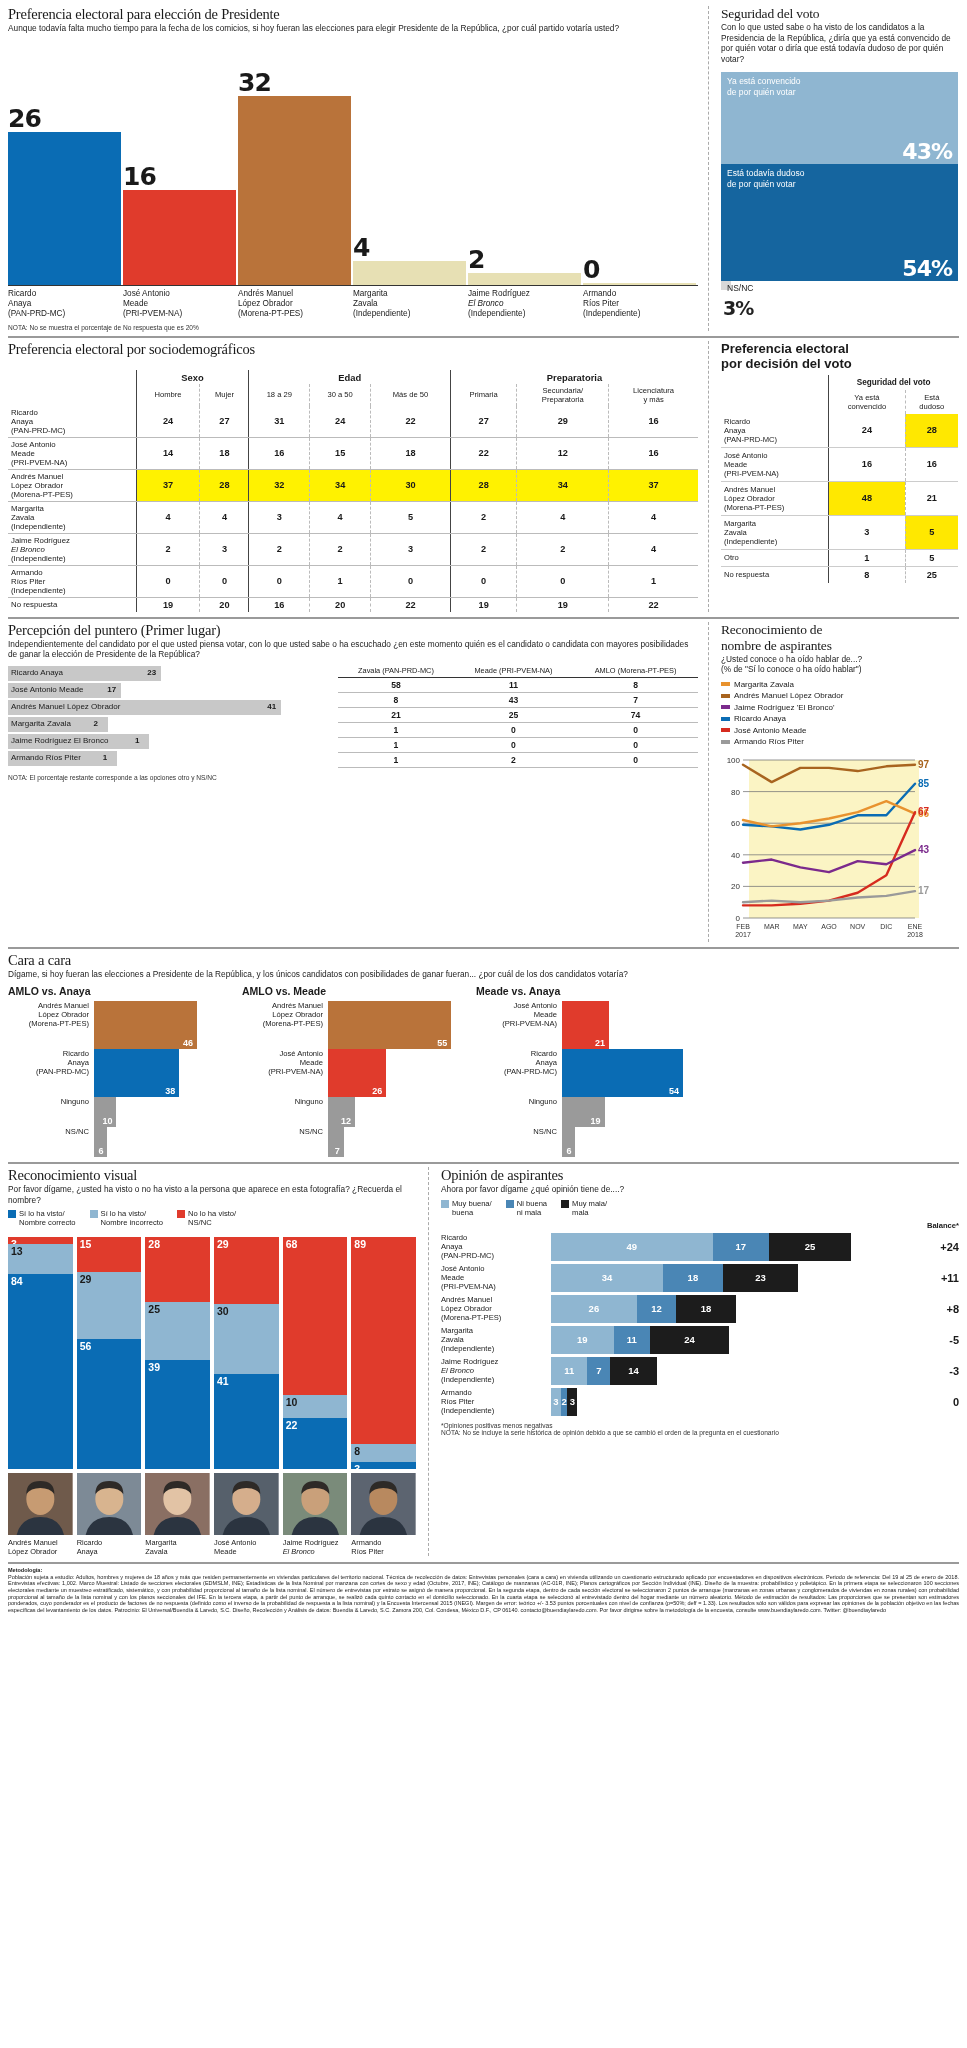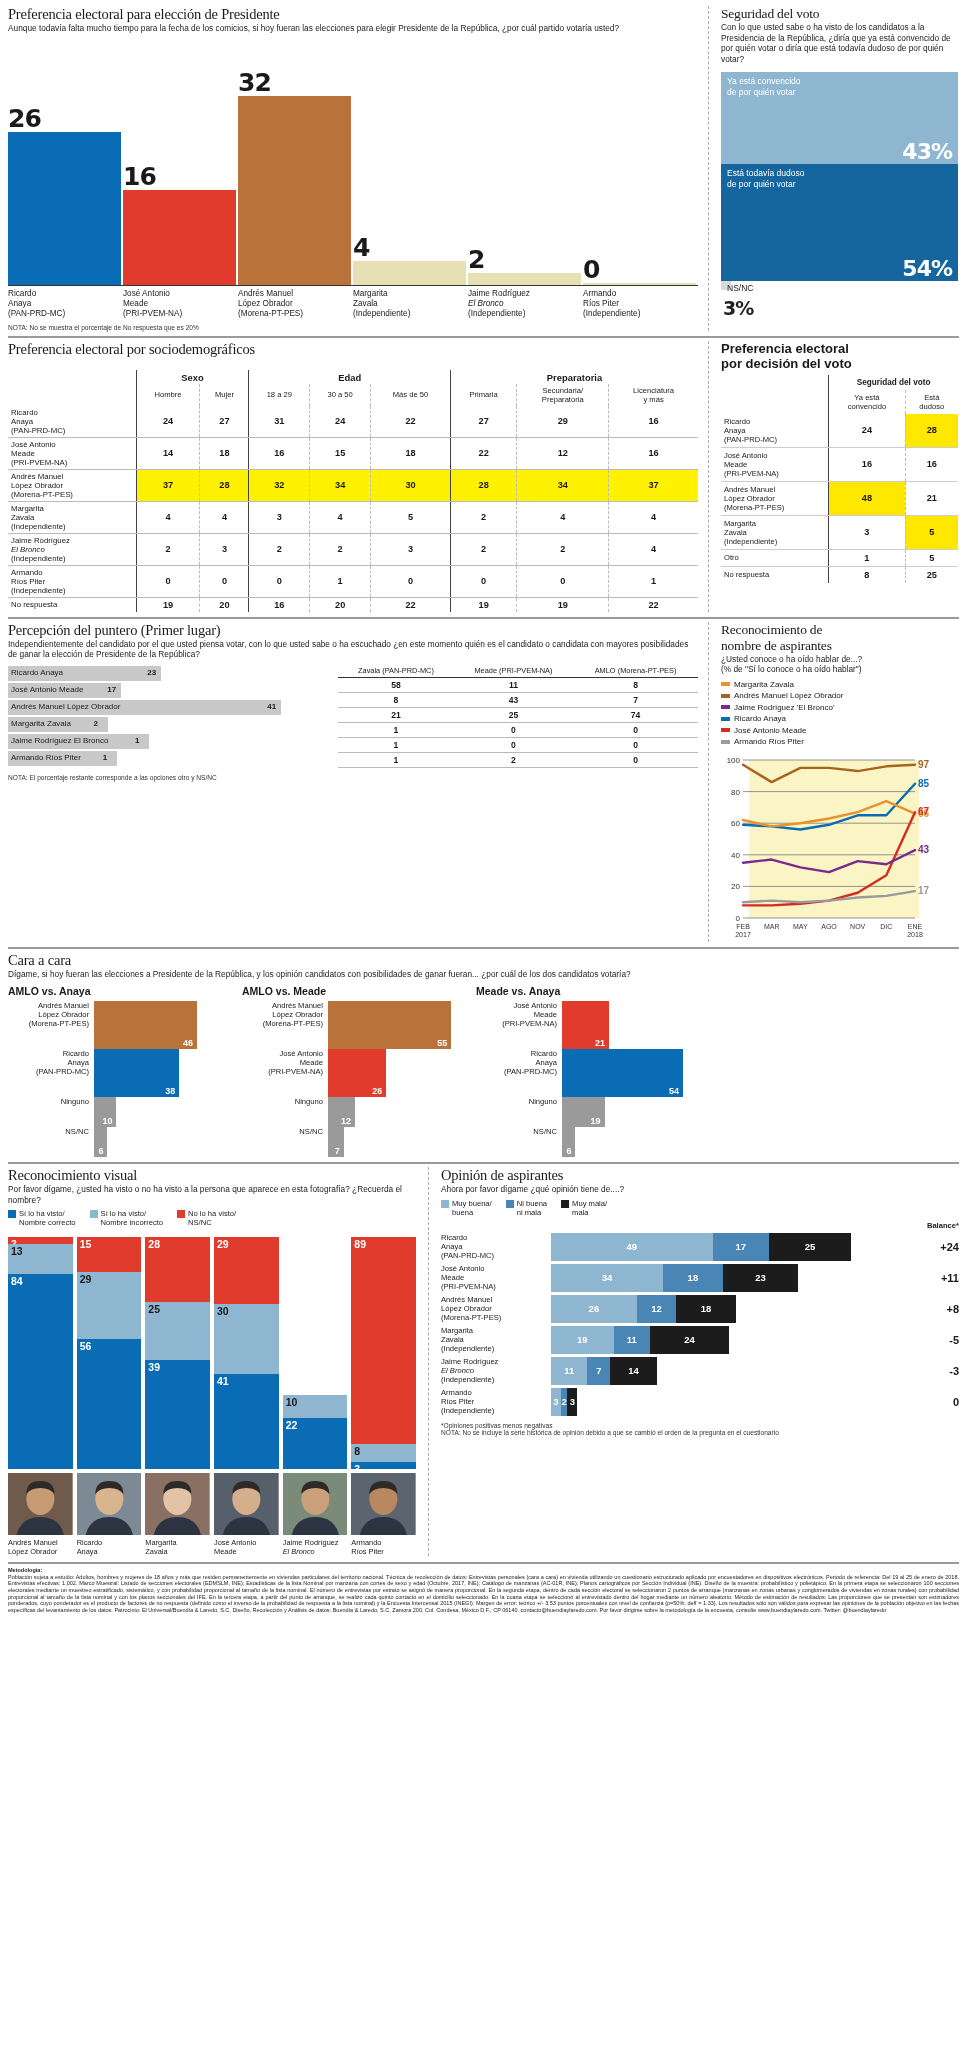--- a/index.html
+++ b/index.html
@@ -499,21 +499,21 @@
             <text x="194" y="175" font-size="7" fill="#333" text-anchor="middle" font-family="Liberation Sans">ENE</text>
             <text x="194" y="183" font-size="7" fill="#333" text-anchor="middle" font-family="Liberation Sans">2018</text>
           </svg></div>
     </div>
   </div>
 
   <div class="sep"></div>
 
   <div style="width:700px;padding-right:10px">
     <div class="h1">Cara a cara</div>
-    <div class="sub">Dígame, si hoy fueran las elecciones a Presidente de la República, y los opinión candidatos con posibilidades de ganar fueran... ¿por cuál de los dos candidatos votaría?</div>
+    <div class="sub">Dígame, si hoy fueran las elecciones a Presidente de la República, y los únicos candidatos con posibilidades de ganar fueran... ¿por cuál de los dos candidatos votaría?</div>
     <div class="caras" id="caraBlocks">
         <div class="cara">
           <div class="caraTitle">AMLO vs. Anaya</div>
           <div class="cRow" style="height:48px">
             <div class="cName">Andrés Manuel<br>López Obrador<br>(Morena-PT-PES)</div>
             <div class="cBarBox">
               <div class="cBar" style="width:103.10344827586208px;background:#b9733a">
                 <span>46</span>
               </div>
             </div>
@@ -675,20 +675,23 @@
               <b style="top:1px;color:#fff">29</b>
             </div>
             <div class="rvSeg" style="height:69.6px;background:#8fb6d1">
               <b style="top:1px;color:#1a1a1a">30</b>
             </div>
             <div class="rvSeg" style="height:95.11999999999999px;background:#0a6cb4">
               <b style="top:1px;color:#fff">41</b>
             </div>
           </div>
           <div class="rvCol">
+            <div class="rvSeg" style="height:157.76000000000002px;background:#e03b2c">
+              <b style="top:1px;color:#fff">68</b>
+            </div>
             <div class="rvSeg" style="height:23.200000000000003px;background:#8fb6d1">
               <b style="top:1px;color:#1a1a1a">10</b>
             </div>
             <div class="rvSeg" style="height:51.04px;background:#0a6cb4">
               <b style="top:1px;color:#fff">22</b>
             </div>
           </div>
           <div class="rvCol">
             <div class="rvSeg" style="height:206.48px;background:#e03b2c">
               <b style="top:1px;color:#fff">89</b>

